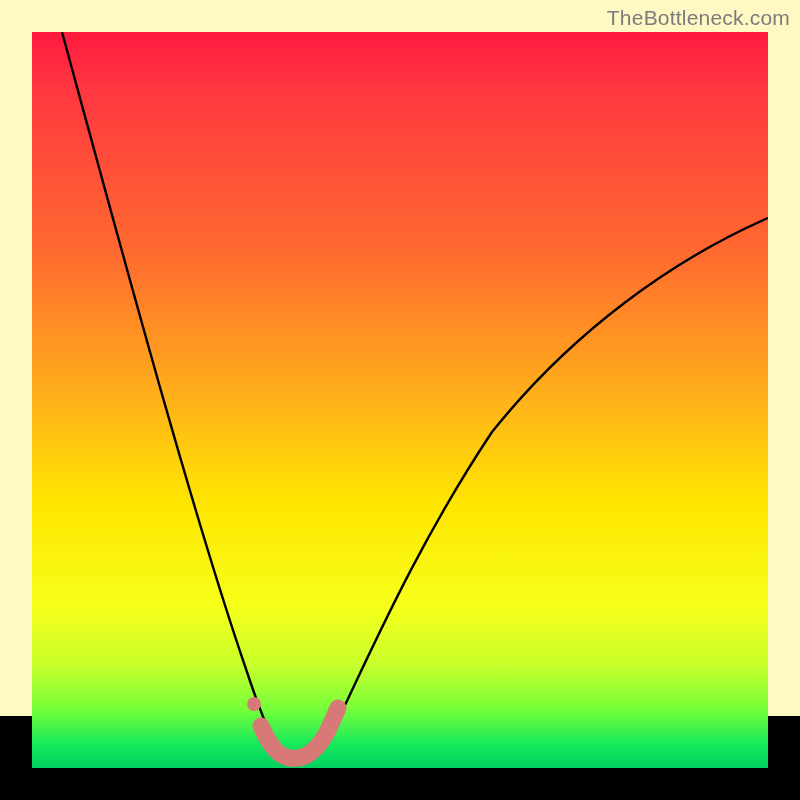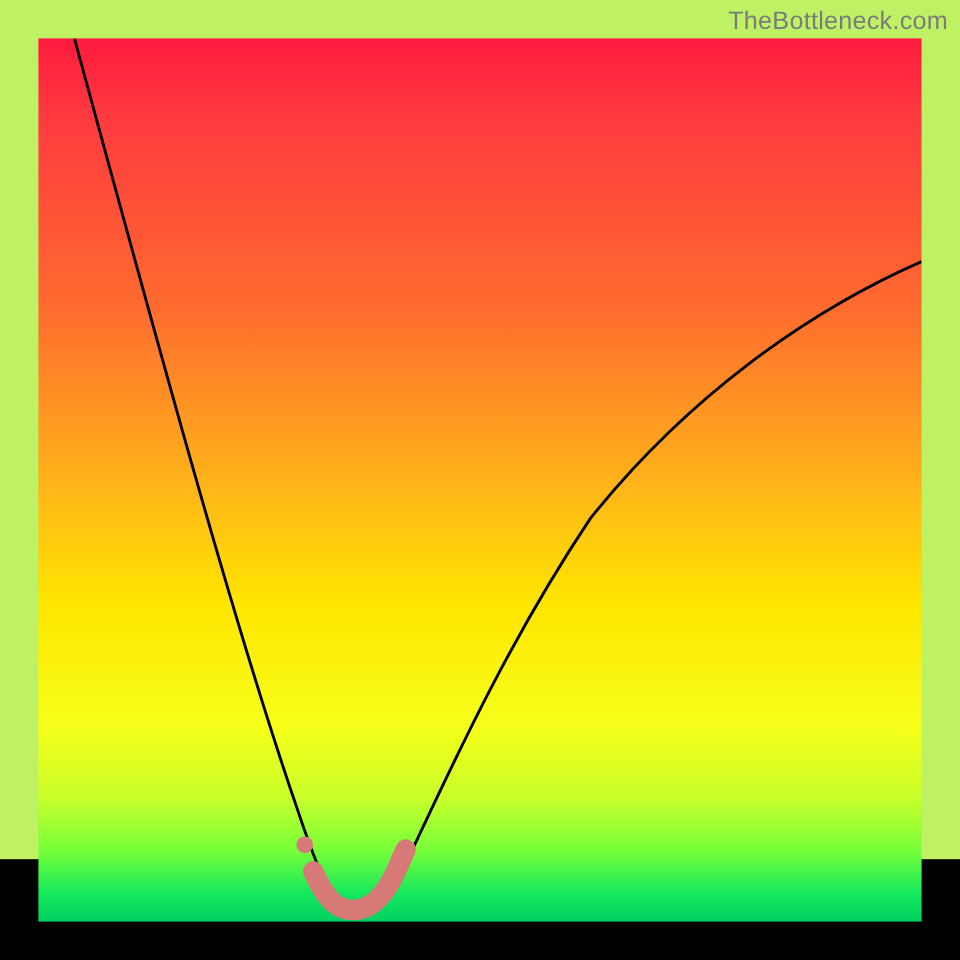--- a/index.html
+++ b/index.html
@@ -10,21 +10,21 @@
     background: #000;
     overflow: hidden;
     font-family: Arial, Helvetica, sans-serif;
   }
   .frame {
     position: absolute;
     top: 0;
     left: 0;
     width: 800px;
     height: 716px;
-    background: #bef264;
+    background: #fef9c3;
   }
   .plot-area {
     position: absolute;
     top: 32px;
     left: 32px;
     width: 736px;
     height: 736px;
     
     background: linear-gradient(
       to bottom,

